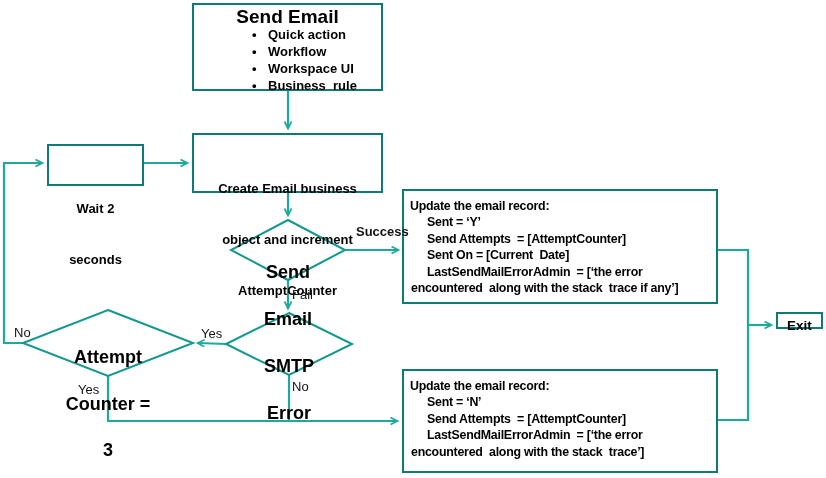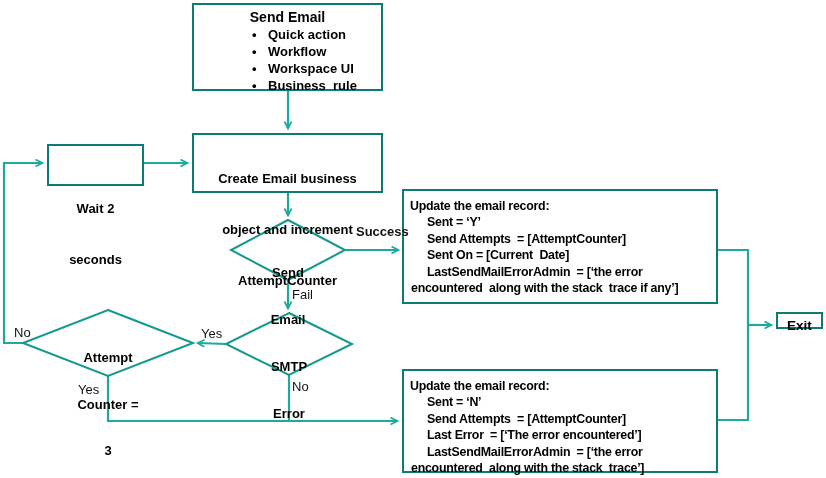--- a/index.html
+++ b/index.html
@@ -10,36 +10,36 @@
   svg.layer { position:absolute; left:0; top:0; }
 
   .node {
     position:absolute; box-sizing:border-box; background:#ffffff;
     border:2px solid #0b7b74;
   }
   .center { text-align:center; }
 
   
   .start-box { padding-top:3px; }
-  .start-title { font-weight:bold; font-size:14px; line-height:18px; text-align:center; white-space:pre; }
+  .start-title { font-weight:bold; font-size:19px; line-height:18px; text-align:center; white-space:pre; }
   .bullet-row { display:flex; padding-left:58px; font-weight:bold; font-size:13px; line-height:17px; white-space:pre; }
   .bullet-dot { width:16px; font-weight:bold; }
 
   
   .mlines { font-weight:bold; font-size:13px; line-height:17px; text-align:center; white-space:pre; }
   .wait-box { padding-top:20px; }
-  .create-box { padding-top:1px; }
+  .create-box { padding-top:11px; }
 
   
   .update-box { font-weight:bold; font-size:12.4px; line-height:16.4px; letter-spacing:-0.25px; padding:7px 2px 0 6px; }
   .update-box .ln { white-space:pre; }
   .update-box .ind { padding-left:17px; }
   .update-box .wrap { padding-left:1px; }
 
-  .diamond-text { position:absolute; text-align:center; font-weight:bold; font-size:13px; line-height:15.5px; white-space:pre; }
+  .diamond-text { position:absolute; text-align:center; font-weight:bold; font-size:18px; line-height:15.5px; white-space:pre; }
   .edge-label { position:absolute; font-size:13px; line-height:15px; color:#141414; white-space:pre; }
 
   .exit-box { font-weight:bold; font-size:13.5px; line-height:23px; }
 </style>
 </head>
 <body>
 
 <div class="canvas">
 
   <svg class="layer" width="826" height="478" viewBox="0 0 826 478">
@@ -107,21 +107,20 @@
     <div class="ln ind">Send Attempts  = [AttemptCounter]</div>
     <div class="ln ind">Sent On = [Current  Date]</div>
     <div class="ln ind">LastSendMailErrorAdmin  = [‘the error</div>
     <div class="ln wrap">encountered  along with the stack  trace if any’]</div>
   </div>
 
   <div class="node update-box" style="left:402px; top:369px; width:316px; height:104px;">
     <div class="ln">Update the email record:</div>
     <div class="ln ind">Sent = ‘N’</div>
     <div class="ln ind">Send Attempts  = [AttemptCounter]</div>
-    <div class="ln ind">Last Error  = [‘The error encountered’]</div>
     <div class="ln ind">LastSendMailErrorAdmin  = [‘the error</div>
     <div class="ln wrap">encountered  along with the stack  trace’]</div>
   </div>
 
   <div class="node exit-box center" style="left:776px; top:312px; width:47px; height:17px;">
     <span>Exit</span>
   </div>
 
   <div class="edge-label" style="left:356px; top:224px;font-weight:bold;">Success</div>
   <div class="edge-label" style="left:292px; top:287px;">Fail</div>

